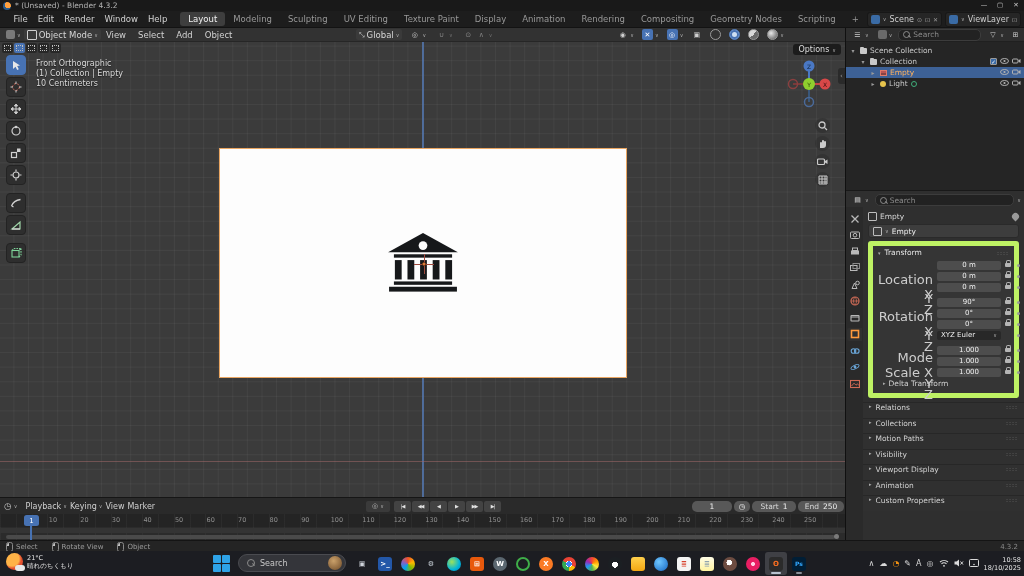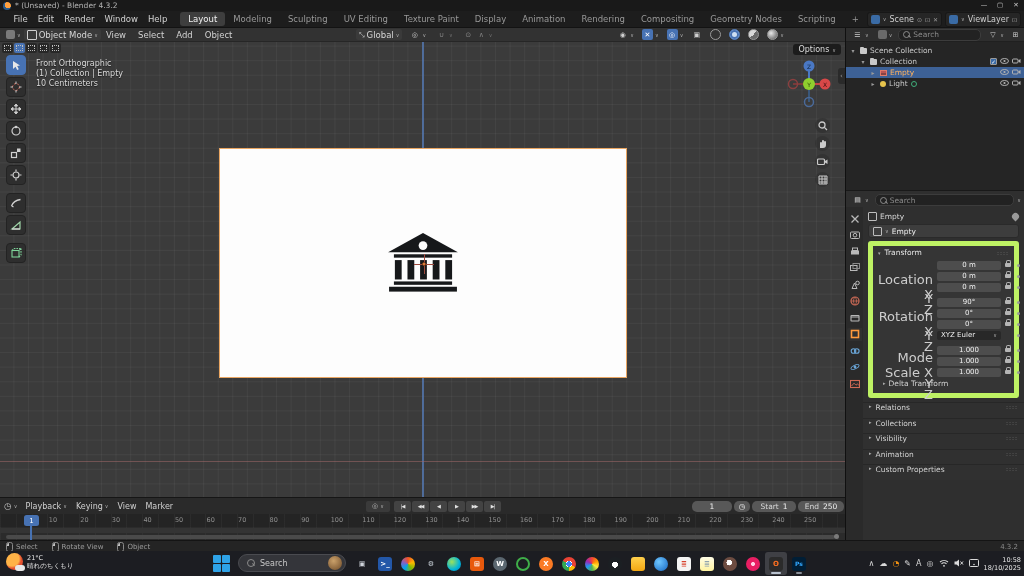--- a/index.html
+++ b/index.html
@@ -415,21 +415,21 @@
             </span>
         </div>
       </div>
 
       <div class="timeline">
         <div class="tl-head">
           <span class="tl-menu">
               <span style="font-size:9px;color:#bdbdbd;">◷</span>
               <span class="caret">∨</span>
             </span>
-          <span id="tlmenus" style="display:flex;gap:9px;">
+          <span id="tlmenus" style="display:flex;gap:3px;">
               <span class="tl-menu">Playback<span class="caret">∨</span></span>
               <span class="tl-menu">Keying<span class="caret">∨</span></span>
               <span class="tl-menu">View</span>
               <span class="tl-menu">Marker</span>
             </span>
           <span class="autokey">
               <span>◎</span>
               <span class="caret">∨</span>
             </span>
           <span class="transport" id="transport">
@@ -743,21 +743,31 @@
                   <span>Relations</span>
                   <span class="dots4">::::</span>
                 </div>
                 <div class="sectionrow">
                   <span class="caret">▸</span>
                   <span>Collections</span>
                   <span class="dots4">::::</span>
                 </div>
                 <div class="sectionrow">
                   <span class="caret">▸</span>
+                  <span>Motion Paths</span>
+                  <span class="dots4">::::</span>
+                </div>
+                <div class="sectionrow">
+                  <span class="caret">▸</span>
                   <span>Visibility</span>
+                  <span class="dots4">::::</span>
+                </div>
+                <div class="sectionrow">
+                  <span class="caret">▸</span>
+                  <span>Viewport Display</span>
                   <span class="dots4">::::</span>
                 </div>
                 <div class="sectionrow">
                   <span class="caret">▸</span>
                   <span>Animation</span>
                   <span class="dots4">::::</span>
                 </div>
                 <div class="sectionrow">
                   <span class="caret">▸</span>
                   <span>Custom Properties</span>

